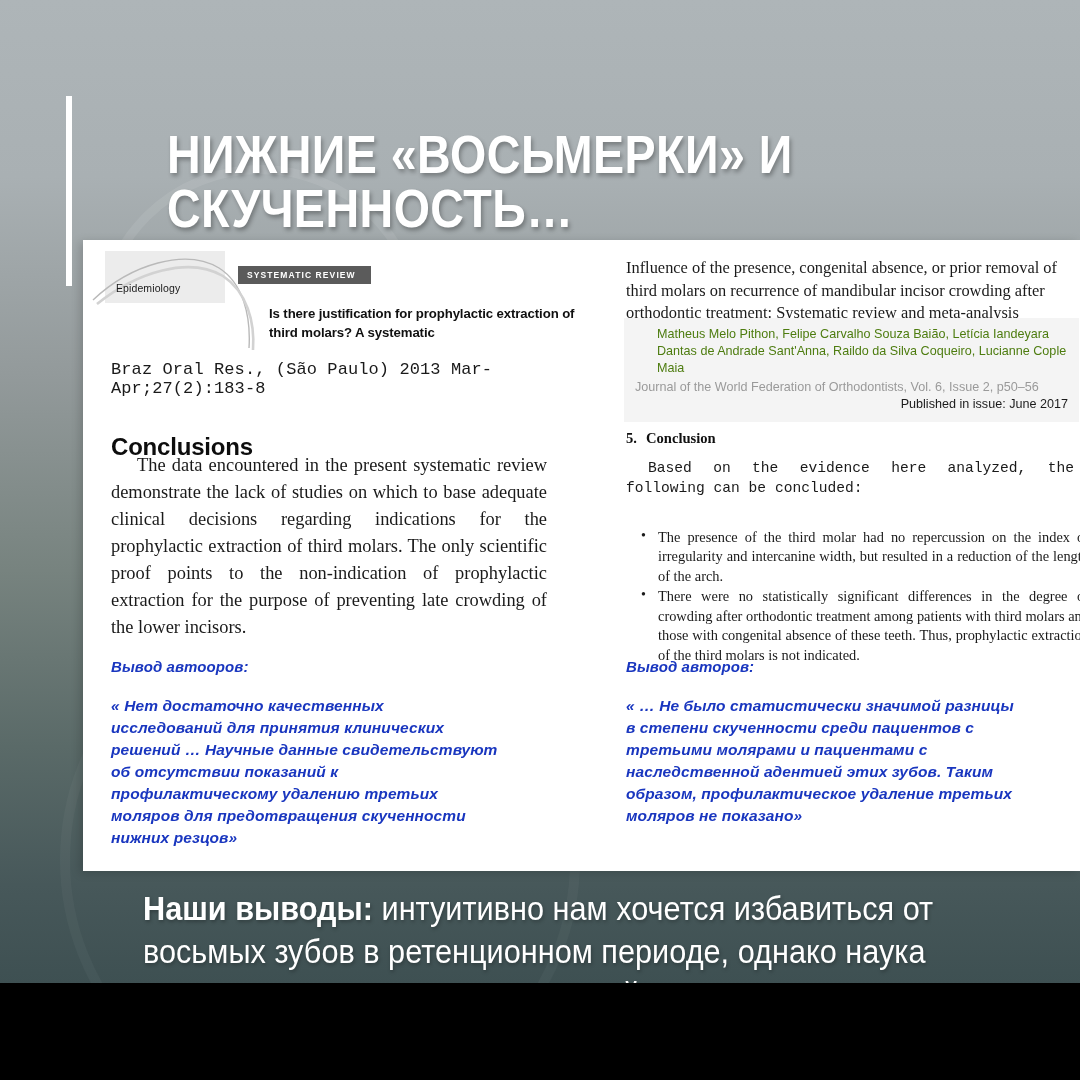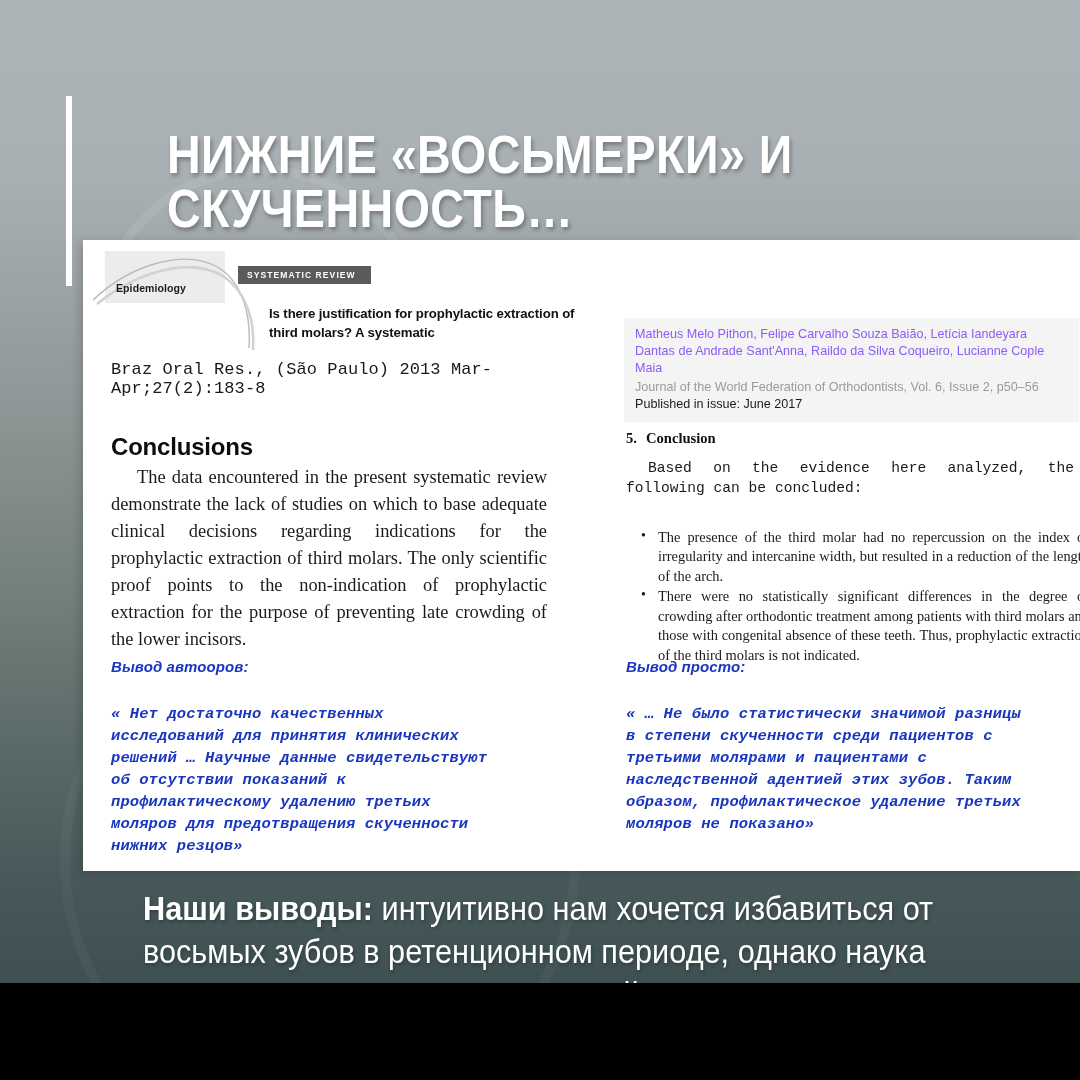--- a/index.html
+++ b/index.html
@@ -121,21 +121,21 @@
     top: 11px;
     width: 120px;
     height: 52px;
     background: #ececec;
   }
   .epi-label {
     position: absolute;
     left: 33px;
     top: 42px;
     font-size: 10.5px;
-    font-weight: bold;
+    font-weight: normal;
     color: #1a1a1a;
     letter-spacing: 0.1px;
   }
   .swoosh {
     position: absolute;
     left: 8px;
     top: 2px;
     width: 230px;
     height: 110px;
     pointer-events: none;
@@ -177,49 +177,48 @@
     left: 28px;
     top: 193px;
     font-size: 24px;
     font-weight: bold;
     color: #0d0d0d;
     letter-spacing: -0.2px;
   }
   .concl-body {
     position: absolute;
     left: 28px;
-    top: 224px;
+    top: 212px;
     width: 436px;
     font-family: "Liberation Serif", serif;
     font-size: 18.4px;
     line-height: 1.47;
     color: #1a1a1a;
     text-align: justify;
     text-indent: 26px;
   }
 
   
   .blue-head {
     font-family: "Liberation Sans", sans-serif;
     font-weight: bold;
     font-style: italic;
     font-size: 15px;
     color: #1936bf;
     letter-spacing: 0.1px;
   }
   .blue-quote {
-    font-family: Liberation Mono, monospace;
+    font-family: Liberation Sans, sans-serif;
     font-weight: bold;
     font-style: italic;
     font-size: 15.5px;
     line-height: 1.42;
     color: #1936bf;
     letter-spacing: 0.1px;
     white-space: pre-line;
-    margin-top: 8px;
   }
   .left-blue-head { position: absolute; left: 28px; top: 418px; }
   .left-blue-quote { position: absolute; left: 28px; top: 455px; width: 466px; }
 
   
   .r-title {
     position: absolute;
     left: 24px;
     top: 17px;
     width: 452px;
@@ -233,32 +232,34 @@
     left: 22px;
     top: 78px;
     width: 455px;
     background: #f4f4f4;
     padding: 8px 11px 10px 11px;
     box-sizing: border-box;
   }
   .r-authors {
     font-size: 12.6px;
     line-height: 1.34;
-    color: #8b5cf6;
+    color: #4d7c0f;
+    margin-left: 22px;
   }
   .r-journal {
     font-size: 12.6px;
     line-height: 1.34;
     color: #9a9a9a;
     margin-top: 2px;
   }
   .r-published {
     font-size: 12.6px;
     line-height: 1.34;
     color: #1b1b1b;
+    text-align: right;
   }
   .r-concl-head {
     position: absolute;
     left: 24px;
     top: 190px;
     font-family: "Liberation Serif", serif;
     font-size: 14.6px;
     font-weight: bold;
     color: #101010;
   }
@@ -358,39 +359,40 @@
 исследований для принятия клинических
 решений … Научные данные свидетельствуют
 об отсутствии показаний к
 профилактическому удалению третьих
 моляров для предотвращения скученности
 нижних резцов»</div>
       </div>
 
       <div class="col-right">
 
+        <div class="r-title">Influence of the presence, congenital absence, or prior removal of third molars on recurrence of mandibular incisor crowding after orthodontic treatment: Systematic review and meta-analysis</div>
 
         <div class="r-meta">
           <div class="r-authors">Matheus Melo Pithon, Felipe Carvalho Souza Baião, Letícia Iandeyara Dantas de Andrade Sant'Anna, Raildo da Silva Coqueiro, Lucianne Cople Maia</div>
           <div class="r-journal">Journal of the World Federation of Orthodontists, Vol. 6, Issue 2, p50–56</div>
           <div class="r-published">Published in issue: June 2017</div>
         </div>
 
         <div class="r-concl-head">
           <span class="num">5.</span><span>Conclusion</span>
         </div>
 
         <div class="r-lead">Based on the evidence here analyzed, the following can be concluded:</div>
 
         <ul class="r-bullets">
           <li>The presence of the third molar had no repercussion on the index of irregularity and intercanine width, but resulted in a reduction of the length of the arch.</li>
           <li>There were no statistically significant differences in the degree of crowding after orthodontic treatment among patients with third molars and those with congenital absence of these teeth. Thus, prophylactic extraction of the third molars is not indicated.</li>
         </ul>
 
-        <div class="blue-head right-blue-head">Вывод просто:</div>
+        <div class="blue-head right-blue-head">Вывод авторов:</div>
         <div class="blue-quote right-blue-quote">« … Не было статистически значимой разницы
 в степени скученности среди пациентов с
 третьими молярами и пациентами с
 наследственной адентией этих зубов. Таким
 образом, профилактическое удаление третьих
 моляров не показано»</div>
       </div>
 
     </div>
   </div>

